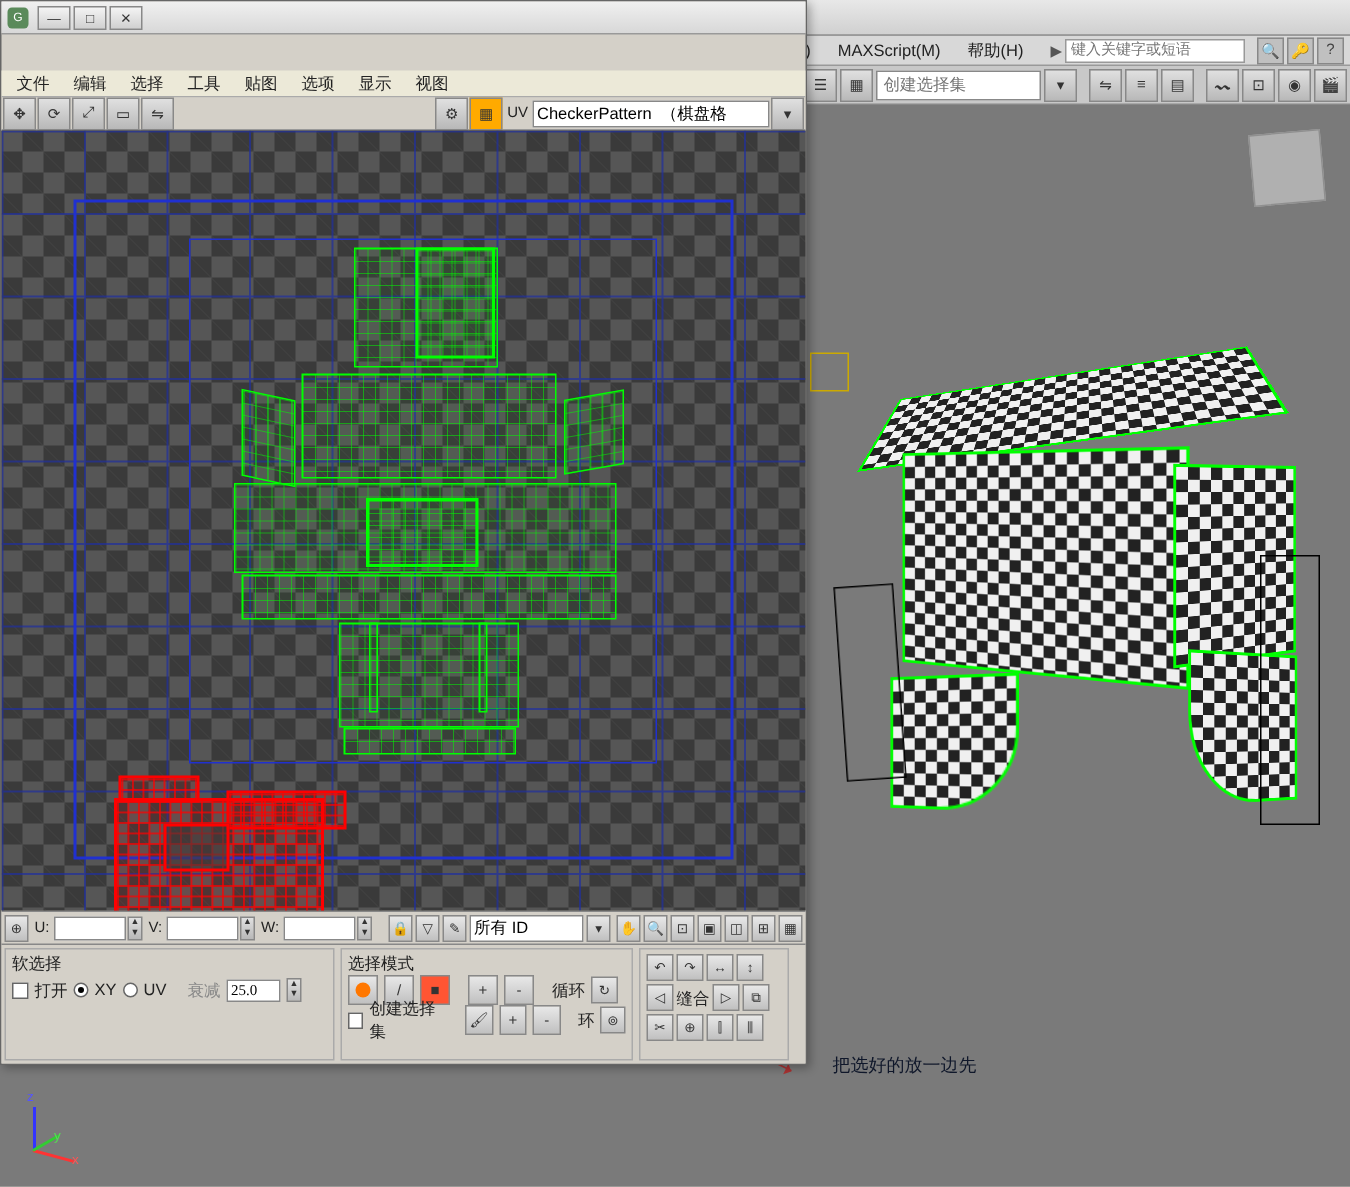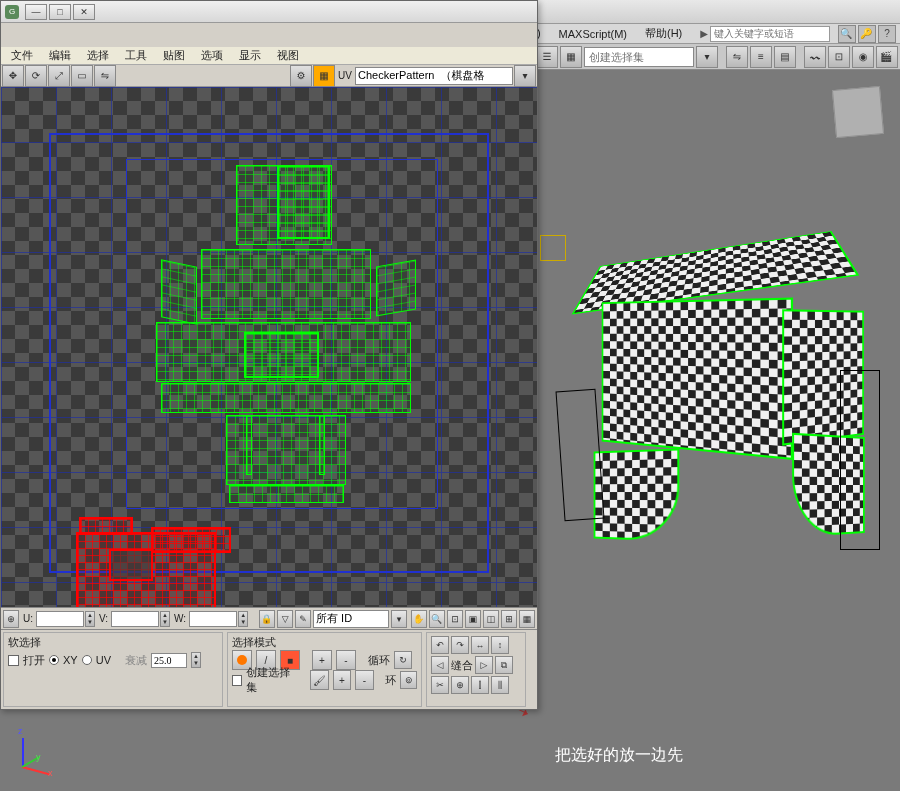--- a/index.html
+++ b/index.html
@@ -43,21 +43,21 @@
 .mp2 { top: 90px; left: 30px; width: 200px; height: 150px; transform: perspective(400px) rotateY(-18deg) skew(0deg,2deg); }
 .mp3 { top: 100px; left: 220px; width: 90px; height: 130px; transform: perspective(400px) rotateY(25deg) skew(0deg,-3deg); }
 .mp4 { top: 240px; left: 30px; width: 90px; height: 90px; border-radius: 0 0 60% 0; transform: perspective(400px) rotateY(-18deg); }
 .mp5 { top: 225px; left: 230px; width: 80px; height: 100px; border-radius: 0 0 0 60%; transform: perspective(400px) rotateY(25deg); }
 .model-outline { position: absolute; border: 1px solid #000; }
 .mo1 { top: 160px; left: 280px; width: 40px; height: 180px; }
 .mo2 { top: 180px; left: 0px; width: 40px; height: 130px; transform: rotate(-4deg); }
 
 .yellow-frame { position: absolute; top: 165px; left: 540px; width: 26px; height: 26px; border: 1px solid #ccaa00; }
 
-.annotation { position: absolute; top: 675px; left: 555px; color: #ffffff; font-size: 16px; }
+.annotation { position: absolute; top: 632px; left: 555px; color: #0f172a; font-size: 12px; }
 .anno-line { position: absolute; top: 525px; left: 285px; width: 270px; height: 1px; background: #aa3333; transform-origin: left; transform: rotate(26deg); }
 .anno-line::after { content:""; position: absolute; right: -4px; top: -3px; border: 4px solid transparent; border-left-color: #aa3333; }
 
 
 .uvw-window { position: absolute; top: 0; left: 0; width: 538px; height: 710px; background: #d4d0c8; border: 1px solid #666; box-shadow: 2px 2px 6px rgba(0,0,0,0.3); display: flex; flex-direction: column; }
 .uvw-titlebar { height: 22px; background: linear-gradient(#f0f0f0,#d8d8d8); display: flex; align-items: center; padding: 0 4px; border-bottom: 1px solid #999; }
 .uvw-titlebar .icon { width: 14px; height: 14px; background: #5a8a5a; border-radius: 3px; margin-right: 4px; display: inline-flex; align-items: center; justify-content: center; color: #fff; font-size: 8px; }
 .uvw-titlebar .title-text { flex: 1; color: #333; font-size: 11px; }
 .win-btn { width: 22px; height: 16px; background: linear-gradient(#f4f4f4,#d0d0d0); border: 1px solid #888; margin-left: 2px; display: inline-flex; align-items: center; justify-content: center; font-size: 9px; color: #333; }
 

